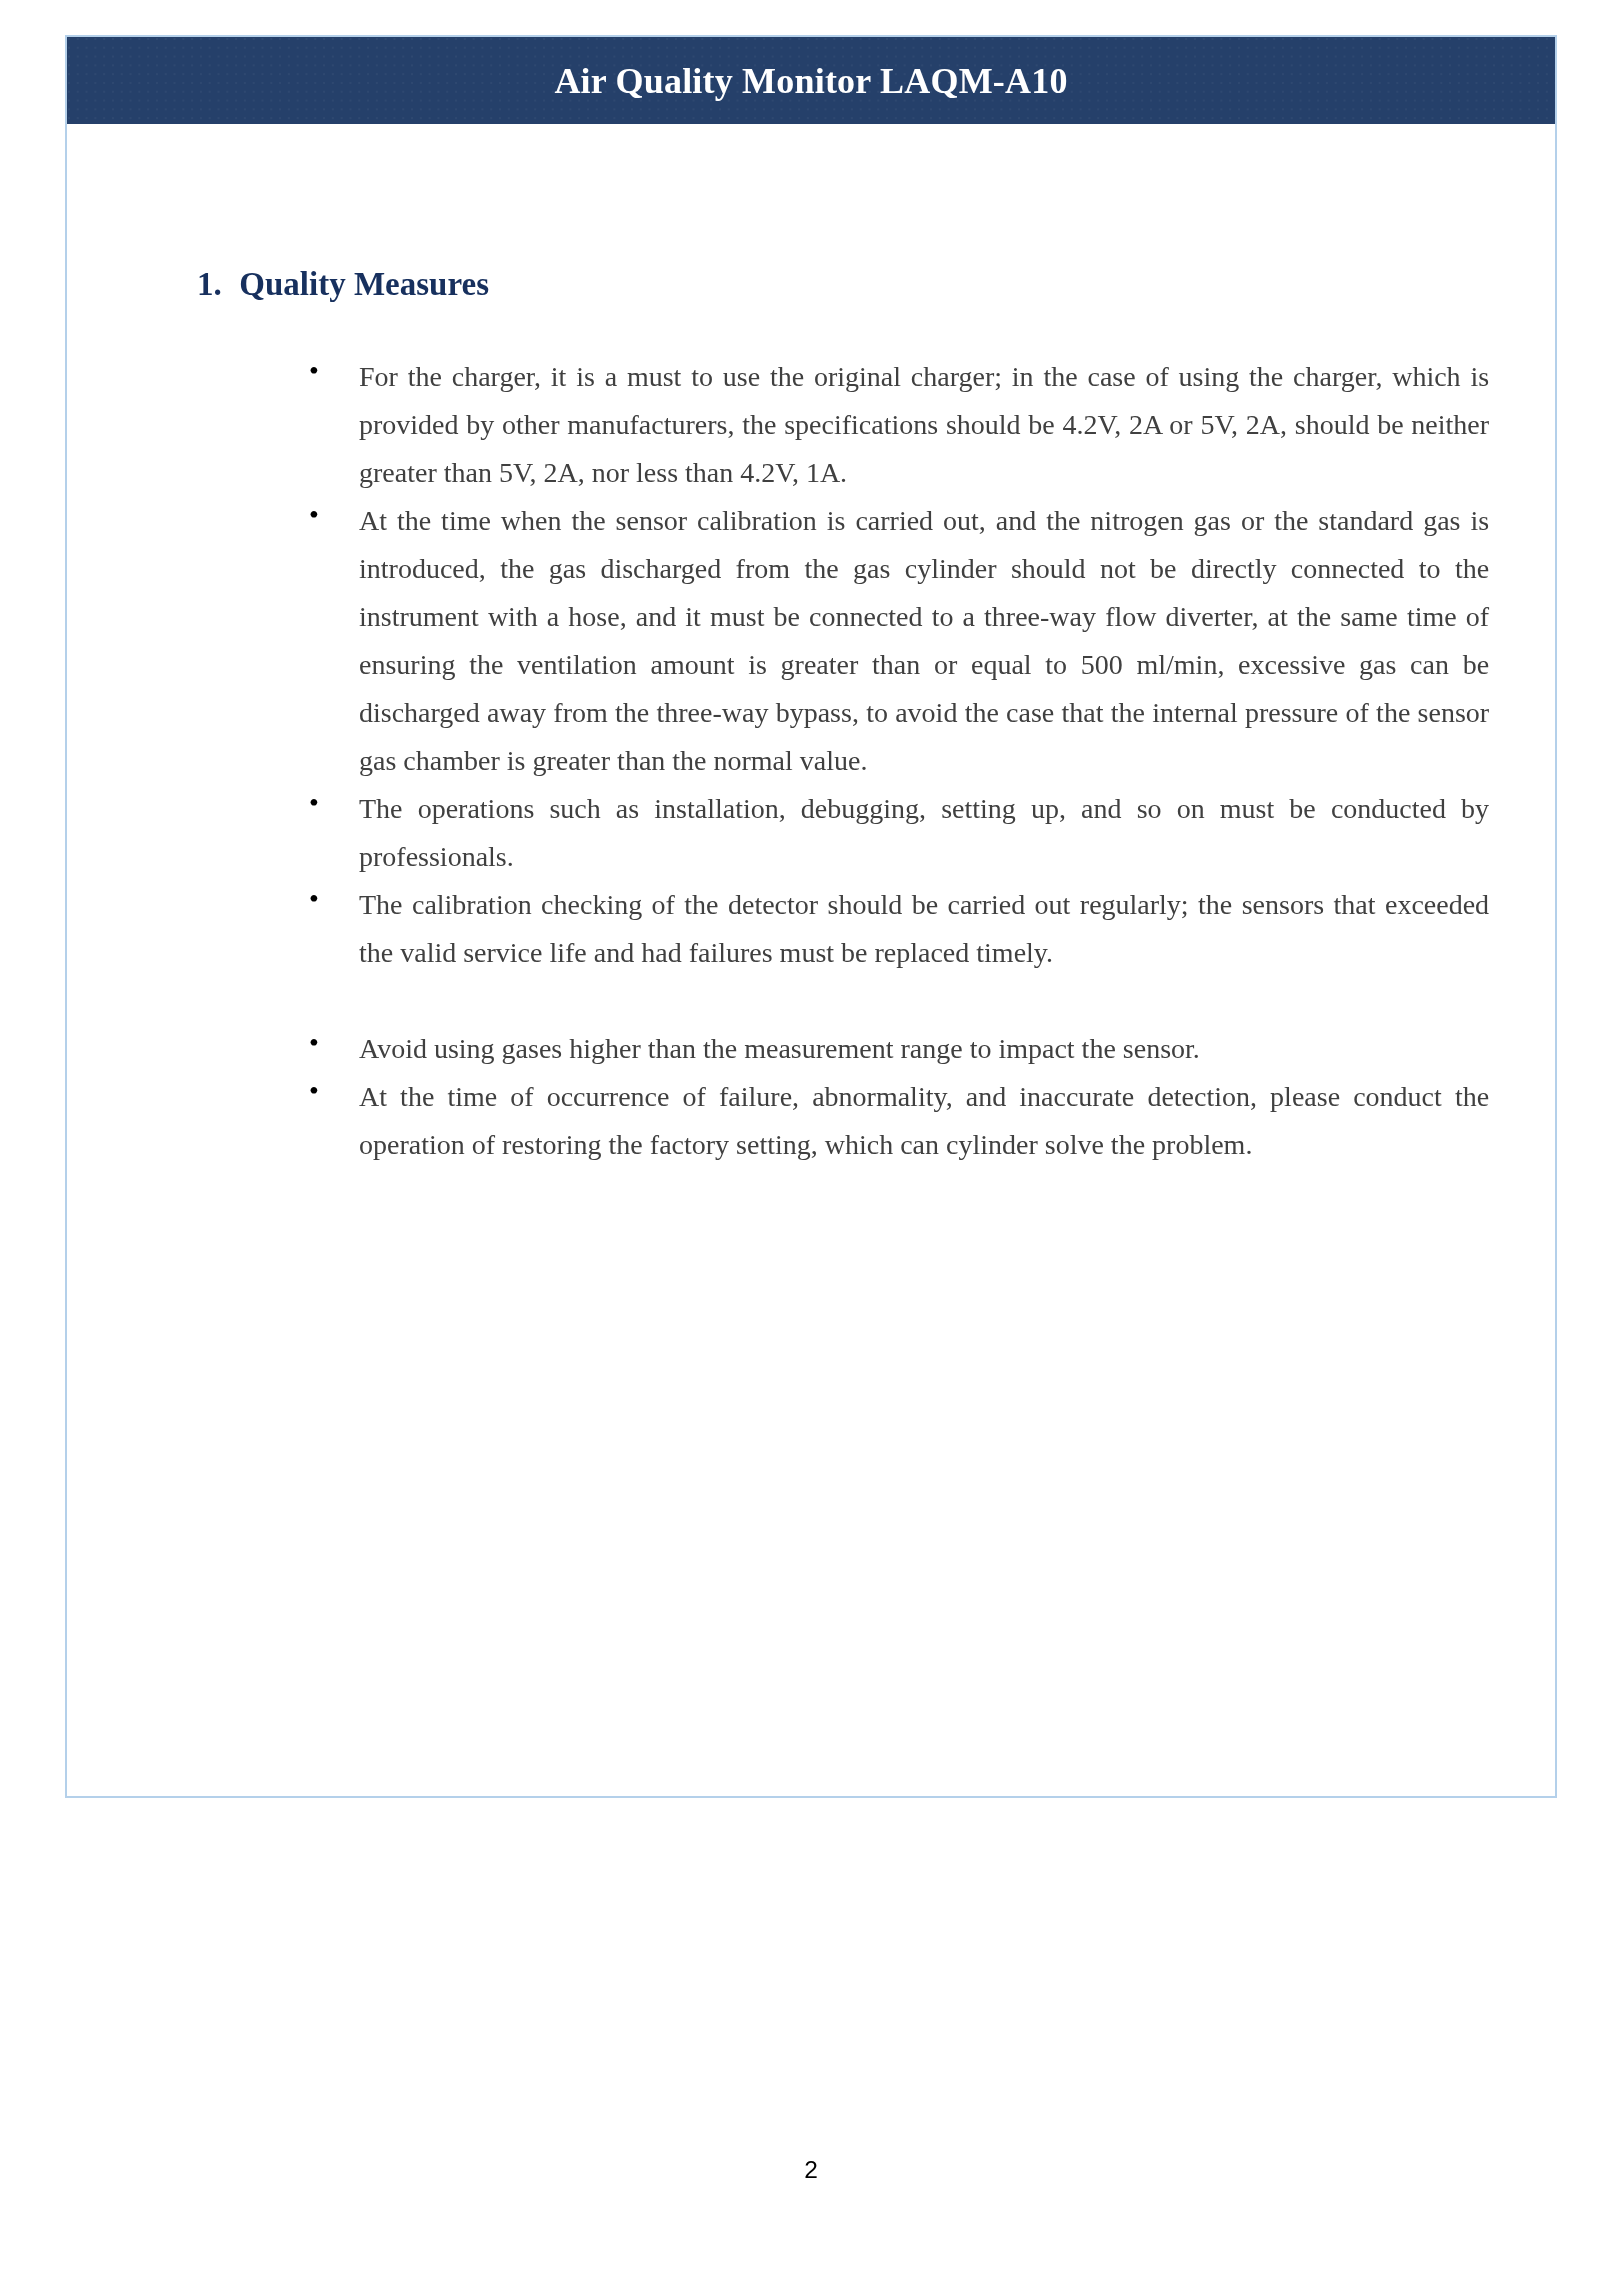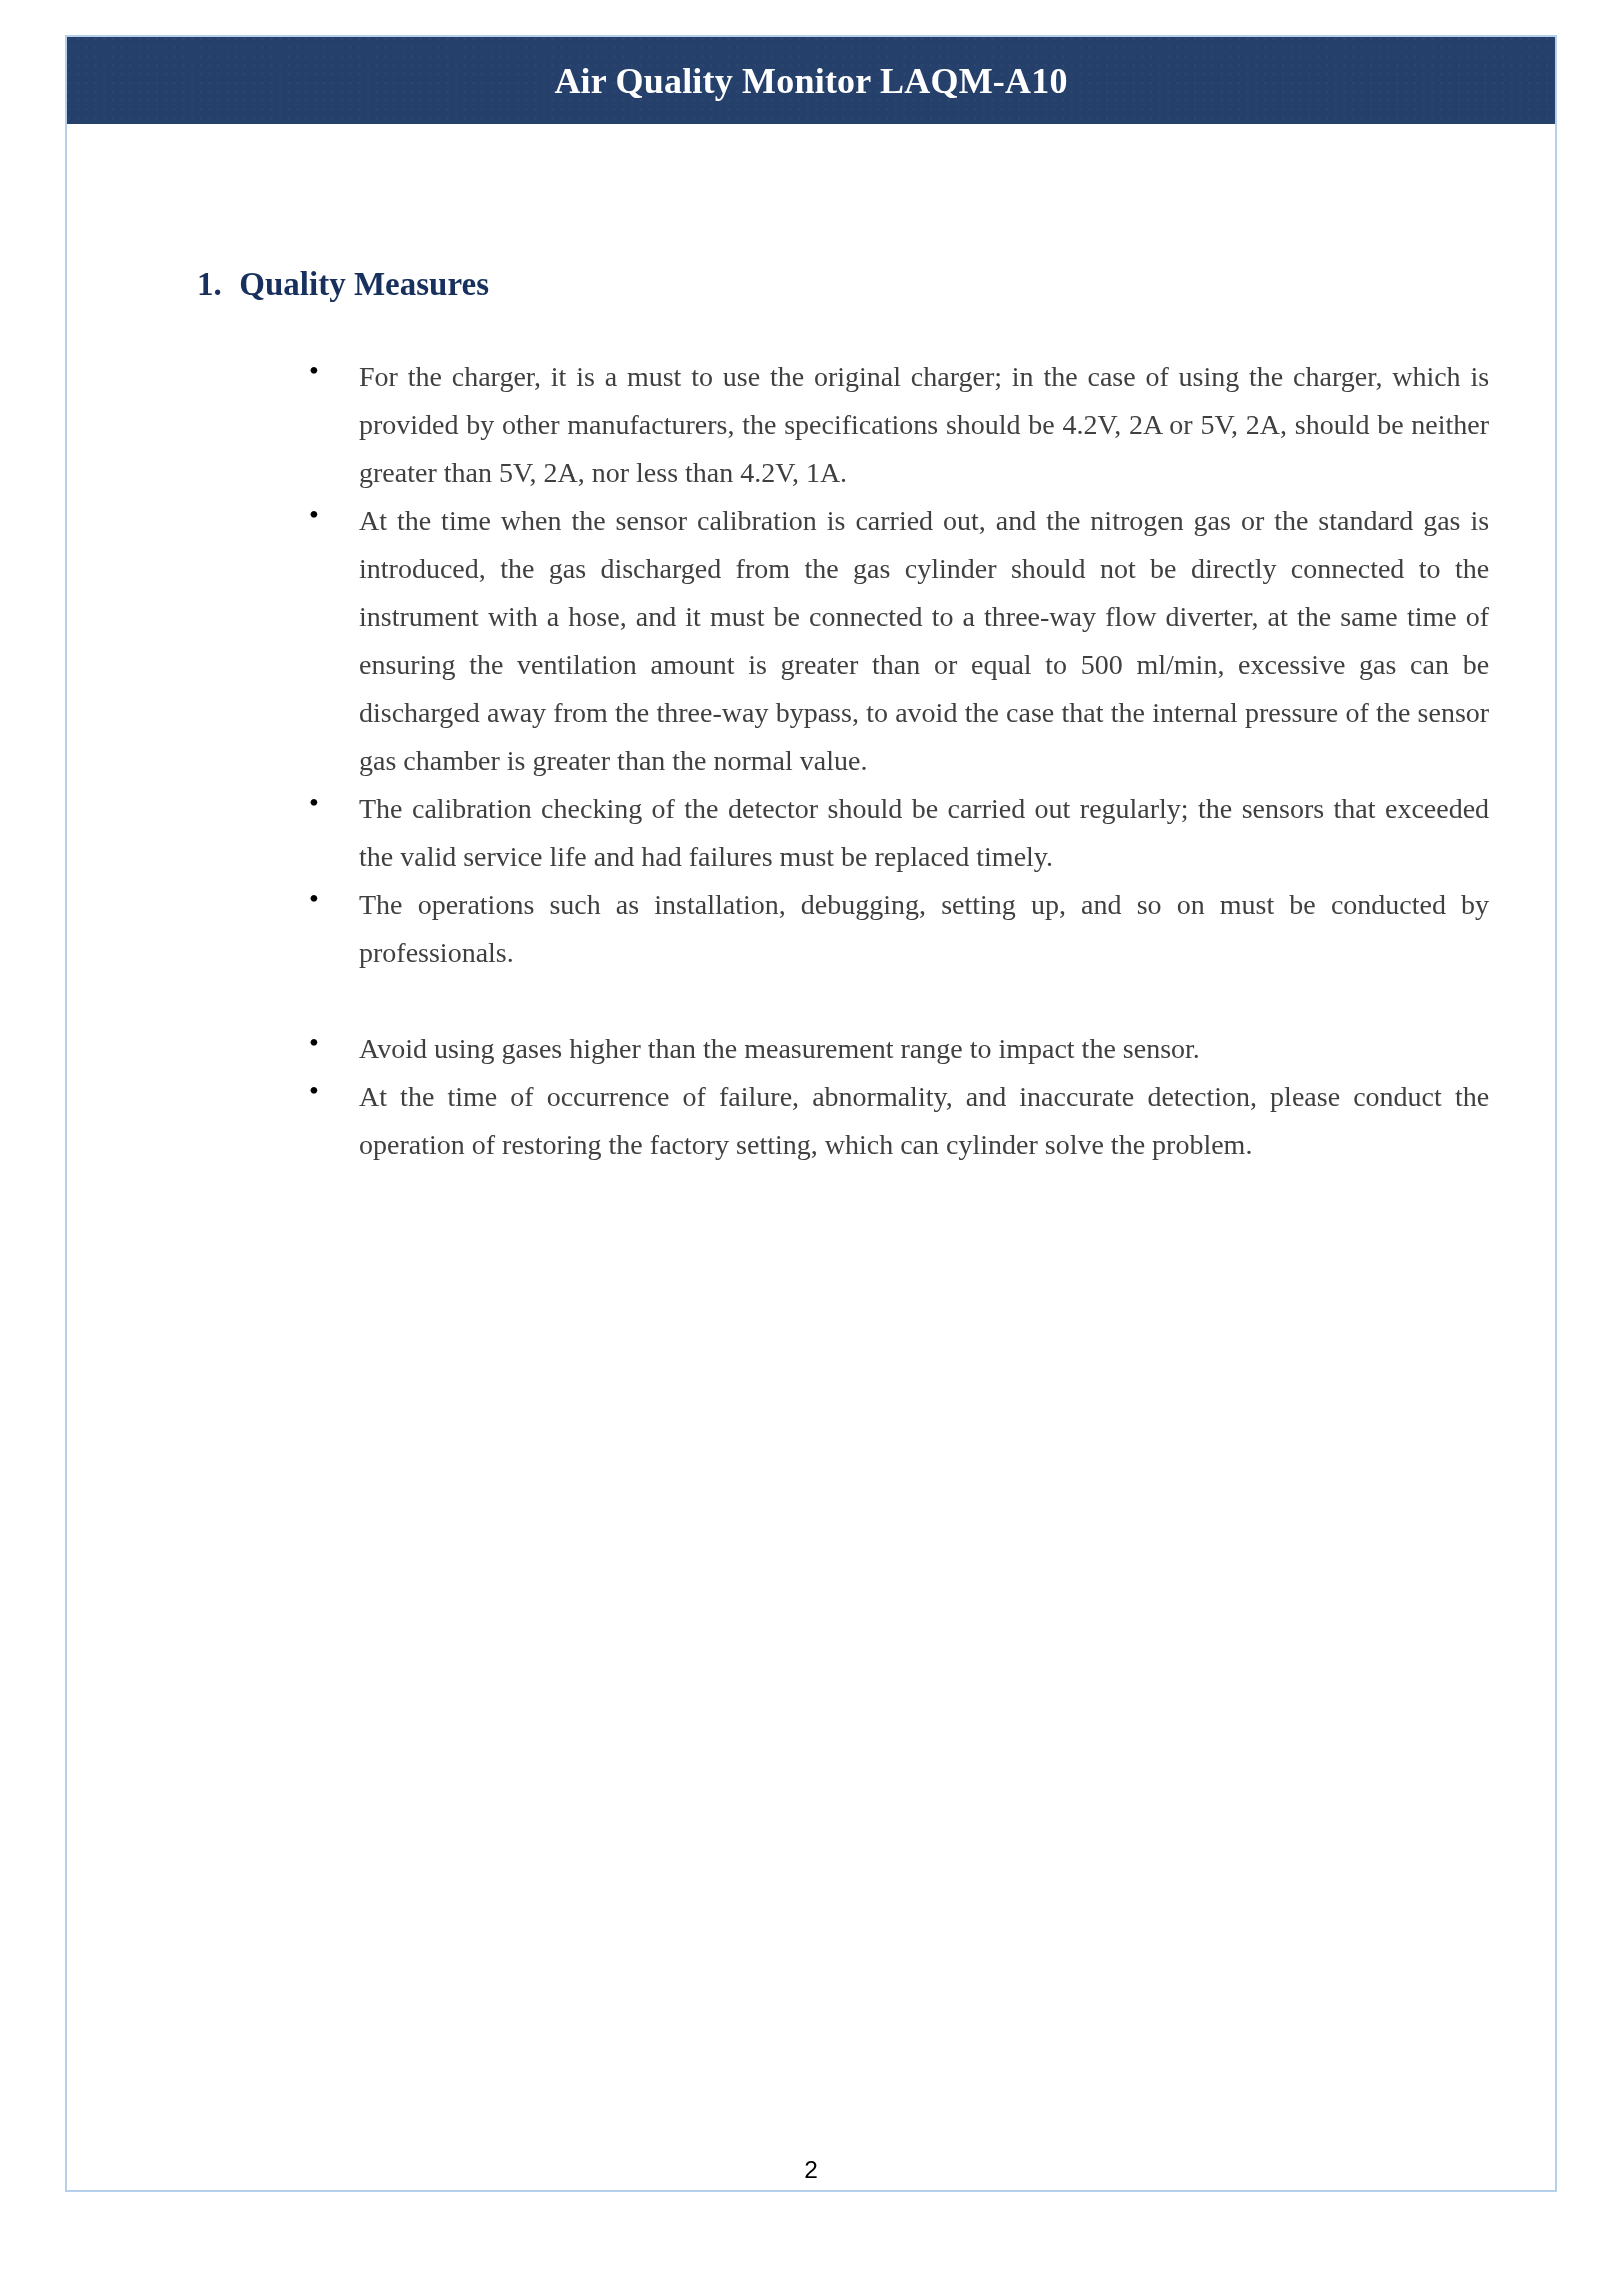--- a/index.html
+++ b/index.html
@@ -14,21 +14,21 @@
     font-family: "Liberation Serif", "DejaVu Serif", serif;
     -webkit-font-smoothing: antialiased;
   }
 
   
   #page-frame {
     position: absolute;
     left: 65px;
     top: 35px;
     width: 1492px;
-    height: 2157px;
+    height: 1763px;
     border: 2px solid #b4d0ea;
     box-sizing: border-box;
     background: #ffffff;
   }
 
   
   #header-band {
     position: absolute;
     left: 0;
     top: 0;
@@ -135,22 +135,22 @@
   <div id="content">
 
     <div class="section-heading">
       <span class="section-number">1.</span>
       <span class="section-title">Quality Measures</span>
     </div>
 
     <ul class="bullet-list">
       <li>For the charger, it is a must to use the original charger; in the case of using the charger, which is provided by other manufacturers, the specifications should be 4.2V, 2A or 5V, 2A, should be neither greater than 5V, 2A, nor less than 4.2V, 1A.</li>
       <li>At the time when the sensor calibration is carried out, and the nitrogen gas or the standard gas is introduced, the gas discharged from the gas cylinder should not be directly connected to the instrument with a hose, and it must be connected to a three-way flow diverter, at the same time of ensuring the ventilation amount is greater than or equal to 500 ml/min, excessive gas can be discharged away from the three-way bypass, to avoid the case that the internal pressure of the sensor gas chamber is greater than the normal value.</li>
+      <li>The operations such as installation, debugging, setting up, and so on must be conducted by professionals.</li>
       <li>The calibration checking of the detector should be carried out regularly; the sensors that exceeded the valid service life and had failures must be replaced timely.</li>
-      <li>The operations such as installation, debugging, setting up, and so on must be conducted by professionals.</li>
       <li class="no-justify">Avoid using gases higher than the measurement range to impact the sensor.</li>
       <li>At the time of occurrence of failure, abnormality, and inaccurate detection, please conduct the operation of restoring the factory setting, which can cylinder solve the problem.</li>
     </ul>
 
     <div id="page-number">2</div>
 
   </div>
 </div>
 
 

